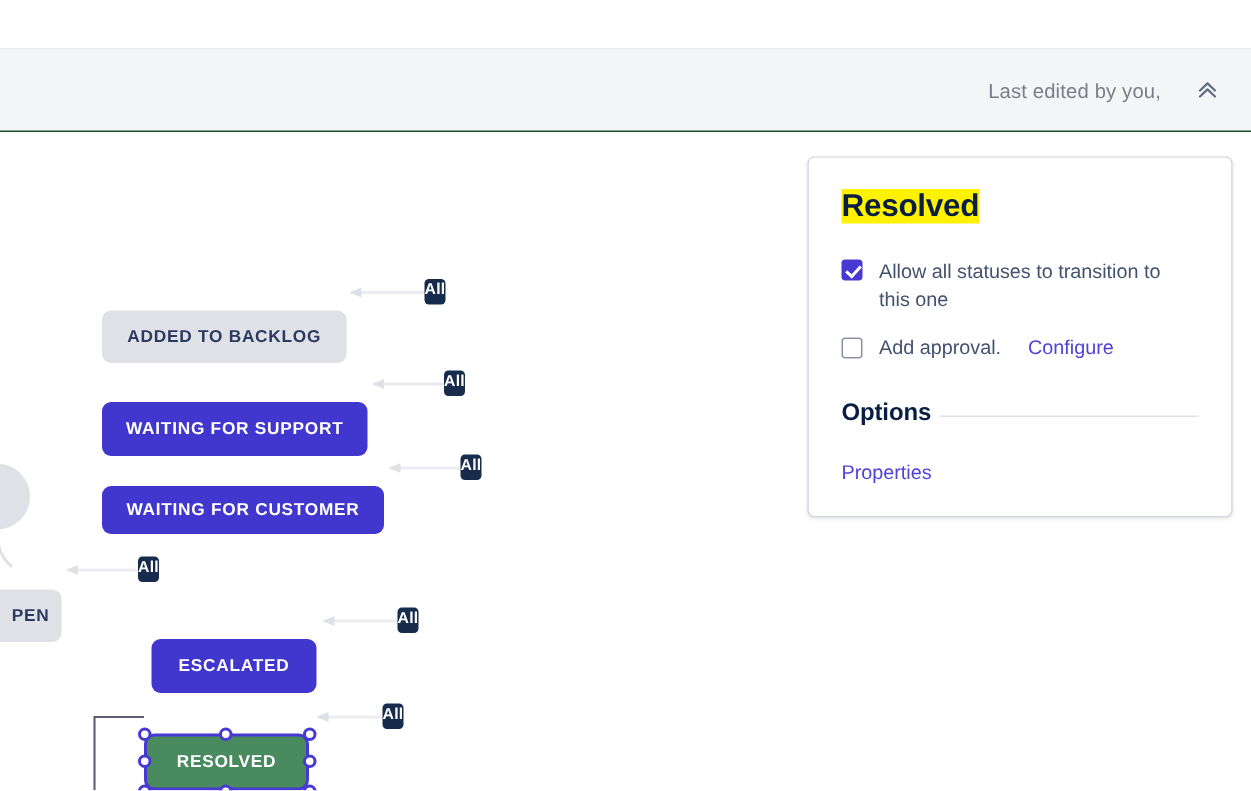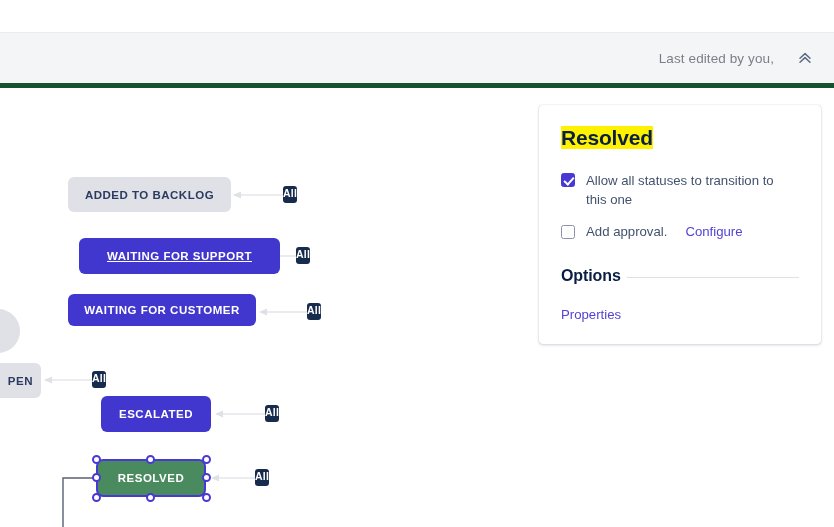--- a/index.html
+++ b/index.html
@@ -27,21 +27,21 @@
     background: #ffffff;
   }
 
   
   .header-bar {
     position: absolute;
     left: 0; top: 32px;
     width: 834px; height: 56px;
     background: #f4f5f7;
     border-top: 1px solid #ebecf0;
-    border-bottom: 5px solid #14532d;
+    border-bottom: 1px solid #14532d;
     display: flex;
     align-items: center;
     justify-content: flex-end;
     padding-right: 16px;
   }
   .last-edited {
     font-size: 13.5px;
     color: #7a7f87;
     letter-spacing: .1px;
     margin-right: 18px;
@@ -70,20 +70,21 @@
     display: flex;
     align-items: center;
     justify-content: center;
     border-radius: 6px;
     font-size: 11.5px;
     font-weight: bold;
     letter-spacing: .5px;
     white-space: nowrap;
     user-select: none;
     cursor: pointer;
+    margin-top: 30px;
   }
   .node.grey  { background: #dfe1e6; color: #2b3a60; }
   .node.blue  { background: #4136cd; color: #ffffff; }
   .node.green { background: #4a8a5f; color: #ffffff; }
 
   .node.selected {
     border: 2px solid #4839d4;
     border-radius: 7px;
   }
 
@@ -272,21 +273,21 @@
       <circle cx="-2" cy="243" r="22" fill="#dfe1e6"></circle>
       <path d="M-2 265 C -2 281, 4 286, 8 290" fill="none" stroke="#dfe1e6" stroke-width="2"></path>
 
       <path d="M96 390 L63 390 L63 439" fill="none" stroke="#5a5f73" stroke-width="1.4"></path>
     </svg>
 
     <div class="node grey" style="left:68px; top:89px; width:163px; height:35px;">
       <span>ADDED TO BACKLOG</span>
     </div>
 
-    <div class="node blue" style="left:79px; top:150px; width:201px; height:36px;text-decoration:underline;">
+    <div class="node blue" style="left:68px; top:150px; width:177px; height:36px;">
       <span>WAITING FOR SUPPORT</span>
     </div>
 
     <div class="node blue" style="left:68px; top:206px; width:188px; height:32px;">
       <span>WAITING FOR CUSTOMER</span>
     </div>
 
     <div class="node grey" style="left:-38px; top:275px; width:79px; height:35px; justify-content:flex-end; padding-right:8px;">
       <span>PEN</span>
     </div>

